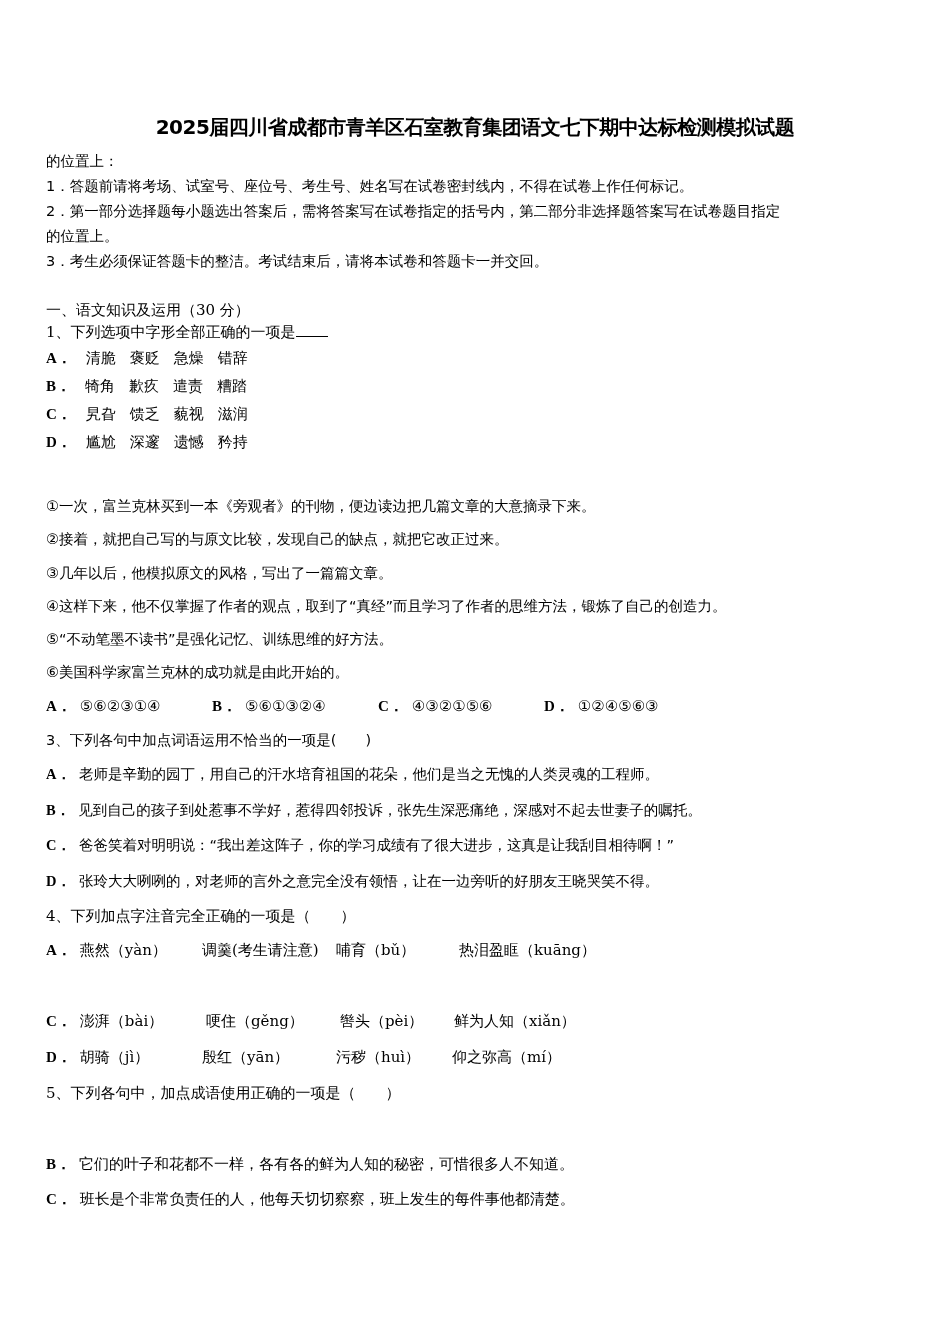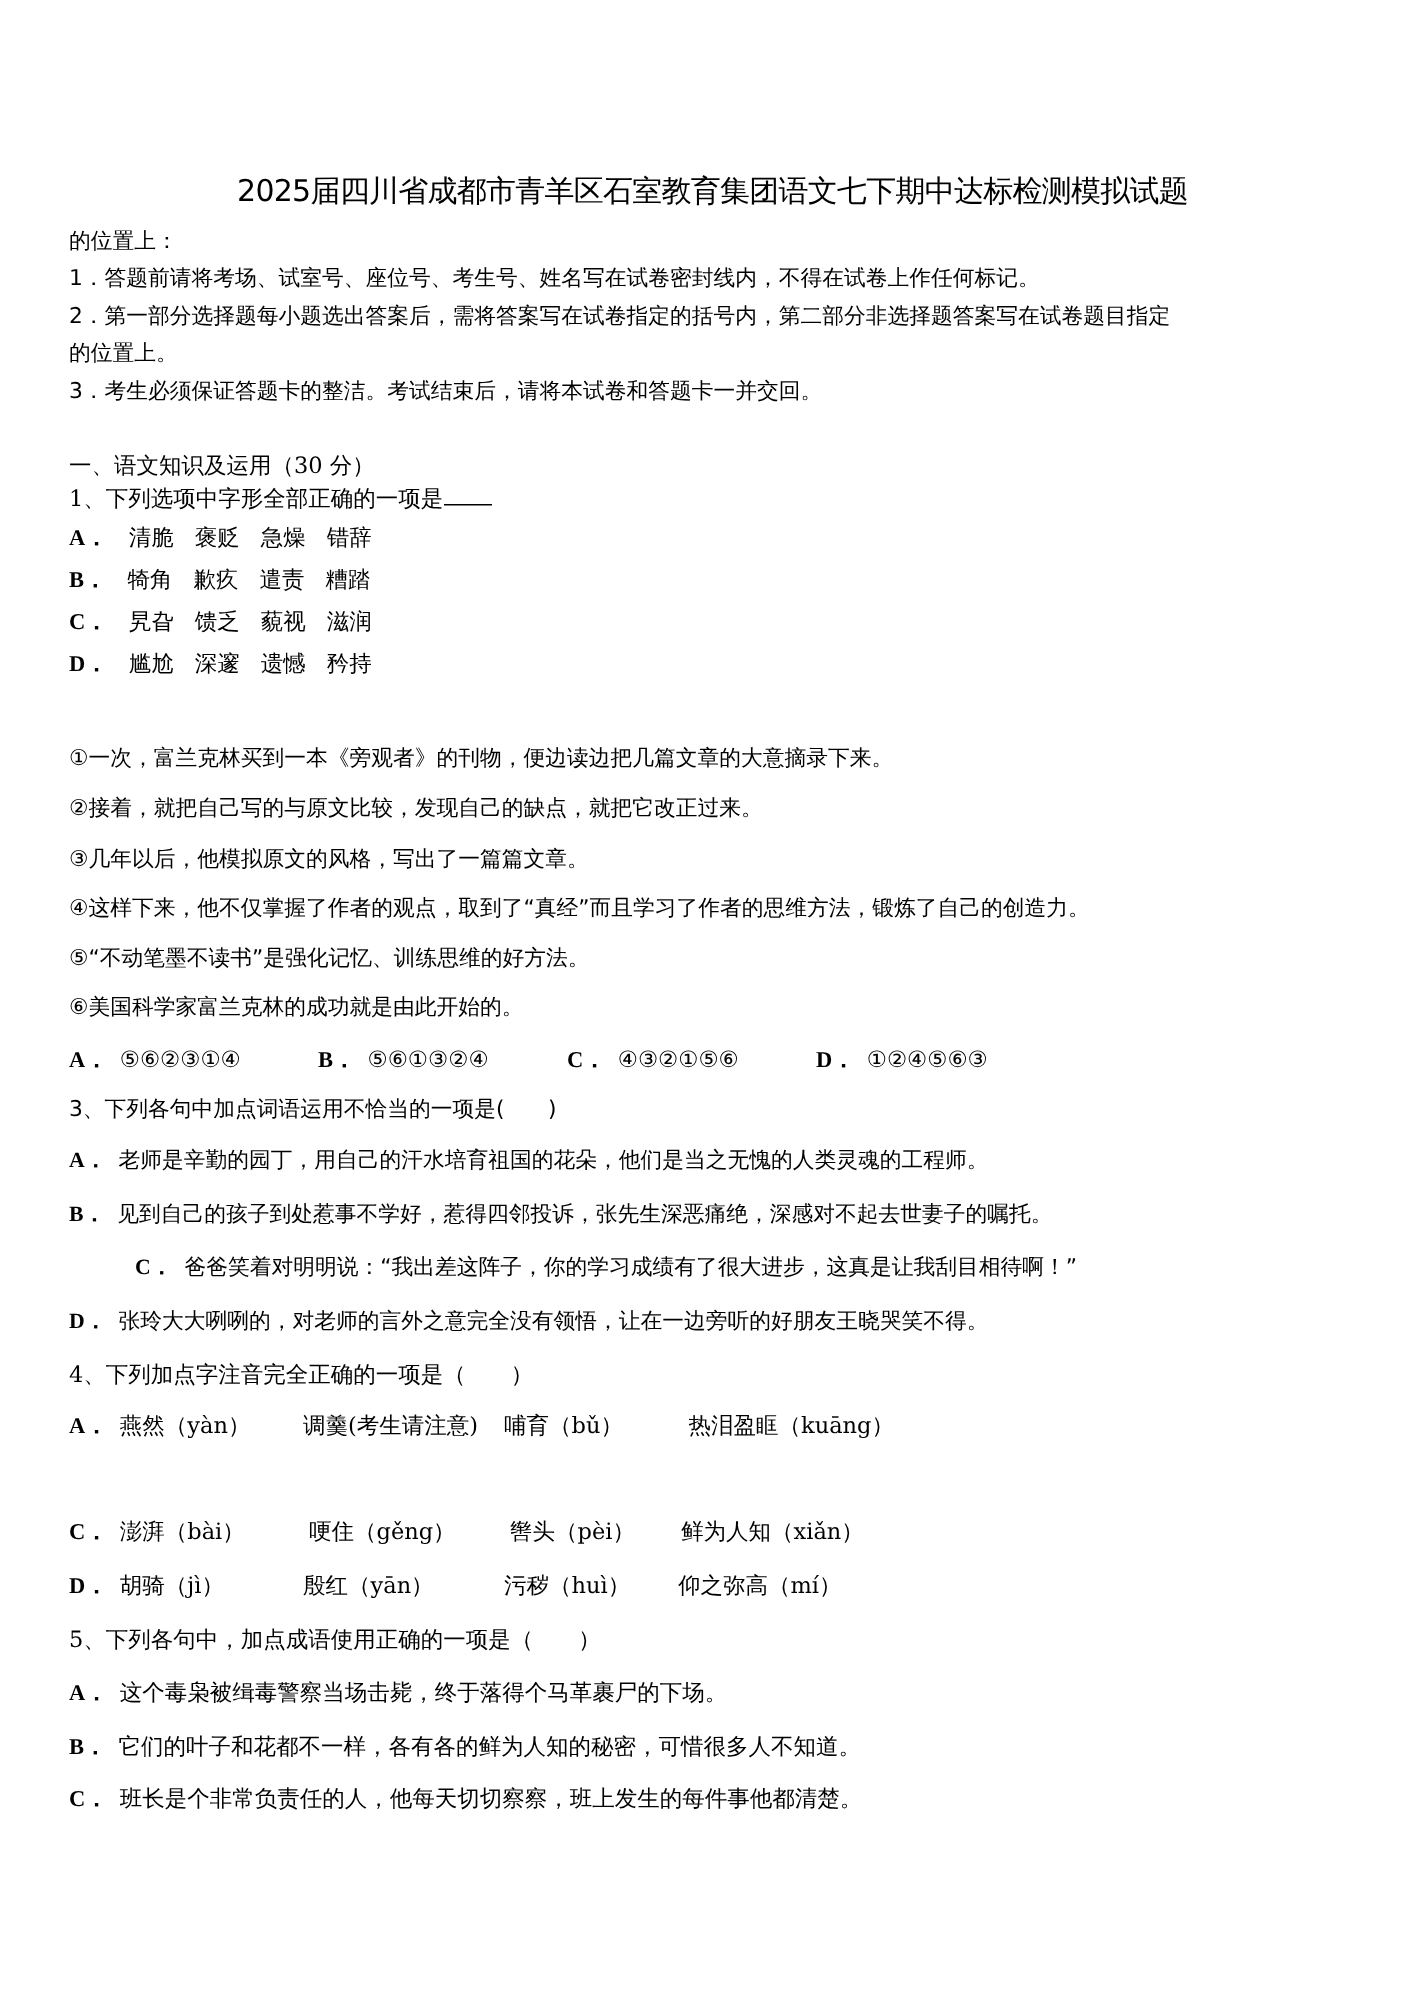--- a/index.html
+++ b/index.html
@@ -1,19 +1,19 @@
 <!DOCTYPE html>
 <html><head>
 <meta charset="utf-8">
 <style>
   html, body { margin: 0; padding: 0; background: #ffffff; }
   body { width: 950px; height: 1344px; position: relative; overflow: hidden; color: #000; font-family: "DejaVu Serif", "Liberation Serif", serif; }
   .page { position: absolute; left: 0; top: 0; width: 950px; height: 1344px; background: #fff; }
   .line { position: absolute; left: 46px; white-space: nowrap; font-size: 15px; line-height: 20px; }
-  .title { position: absolute; left: 0; width: 950px; top: 114px; text-align: center; font-family: "DejaVu Sans", "Liberation Sans", sans-serif; font-weight: normal; font-size: 20px; line-height: 26px; letter-spacing: -0.5px; }
+  .title { position: absolute; left: 0; width: 950px; top: 114px; text-align: center; font-family: "DejaVu Sans", "Liberation Sans", sans-serif; font-weight: bold; font-size: 20px; line-height: 26px; letter-spacing: -0.5px; }
   .sans { font-family: "DejaVu Sans", "Liberation Sans", sans-serif; font-size: 14.5px; }
   .opt-label { font-weight: bold; margin-right: 8px; font-family: "Liberation Serif", "DejaVu Serif", serif; }
   .words span { display: inline-block; margin-right: 14px; }
   .row4 { position: absolute; left: 46px; white-space: nowrap; font-size: 15px; line-height: 20px; }
   .row4 .cell { position: absolute; top: 0; white-space: nowrap; }
   .row3 .cell { position: absolute; top: 0; white-space: nowrap; }
   .blank { display: inline-block; width: 32px; border-bottom: 1px solid #000; height: 14px; vertical-align: baseline; }
 </style>
 </head>
 <body>
@@ -55,21 +55,21 @@
   <div class="row4 row3" style="top:696px; width:860px; height:20px;">
     <div class="cell" style="left:0px;"><span class="opt-label">A．</span><span>⑤⑥②③①④</span></div>
     <div class="cell" style="left:166px;"><span class="opt-label">B．</span><span>⑤⑥①③②④</span></div>
     <div class="cell" style="left:332px;"><span class="opt-label">C．</span><span>④③②①⑤⑥</span></div>
     <div class="cell" style="left:498px;"><span class="opt-label">D．</span><span>①②④⑤⑥③</span></div>
   </div>
 
   <div class="line sans" style="top:730px;">3、下列各句中加点词语运用不恰当的一项是(　　)</div>
   <div class="line sans" style="top:764px;"><span class="opt-label">A．</span><span>老师是辛勤的园丁，用自己的汗水培育祖国的花朵，他们是当之无愧的人类灵魂的工程师。</span></div>
   <div class="line sans" style="top:800px;"><span class="opt-label">B．</span><span>见到自己的孩子到处惹事不学好，惹得四邻投诉，张先生深恶痛绝，深感对不起去世妻子的嘱托。</span></div>
-  <div class="line sans" style="top:835px;margin-left:44px;"><span class="opt-label">C．</span><span>爸爸笑着对明明说：“我出差这阵子，你的学习成绩有了很大进步，这真是让我刮目相待啊！”</span></div>
+  <div class="line sans" style="top:835px;"><span class="opt-label">C．</span><span>爸爸笑着对明明说：“我出差这阵子，你的学习成绩有了很大进步，这真是让我刮目相待啊！”</span></div>
   <div class="line sans" style="top:871px;"><span class="opt-label">D．</span><span>张玲大大咧咧的，对老师的言外之意完全没有领悟，让在一边旁听的好朋友王晓哭笑不得。</span></div>
 
   <div class="line" style="top:906px;">4、下列加点字注音完全正确的一项是（　　）</div>
 
   <div class="row4" style="top:940px; width:860px; height:20px;">
     <div class="cell" style="left:0px;"><span class="opt-label">A．</span><span>燕然（yàn）</span></div>
     <div class="cell" style="left:156px;">调羹(考生请注意)</div>
     <div class="cell" style="left:290px;">哺育（bǔ）</div>
     <div class="cell" style="left:413px;">热泪盈眶（kuāng）</div>
   </div>
@@ -80,17 +80,16 @@
     <div class="cell" style="left:408px;text-align:center;">鲜为人知（xiǎn）</div>
   </div>
   <div class="row4" style="top:1047px; width:860px; height:20px;">
     <div class="cell" style="left:0px;"><span class="opt-label">D．</span><span>胡骑（jì）</span></div>
     <div class="cell" style="left:156px;">殷红（yān）</div>
     <div class="cell" style="left:290px;">污秽（huì）</div>
     <div class="cell" style="left:406px;">仰之弥高（mí）</div>
   </div>
 
   <div class="line" style="top:1083px;">5、下列各句中，加点成语使用正确的一项是（　　）</div>
-  <div class="line" style="top:1118px;"><span class="opt-label">A．</span><span>这个毒枭被缉毒警察当场击毙，终于落得个马革裹尸的下场。</span></div>
   <div class="line" style="top:1154px;"><span class="opt-label">B．</span><span>它们的叶子和花都不一样，各有各的鲜为人知的秘密，可惜很多人不知道。</span></div>
   <div class="line" style="top:1189px;"><span class="opt-label">C．</span><span>班长是个非常负责任的人，他每天切切察察，班上发生的每件事他都清楚。</span></div>
 
 </div>
 
 </body></html>

